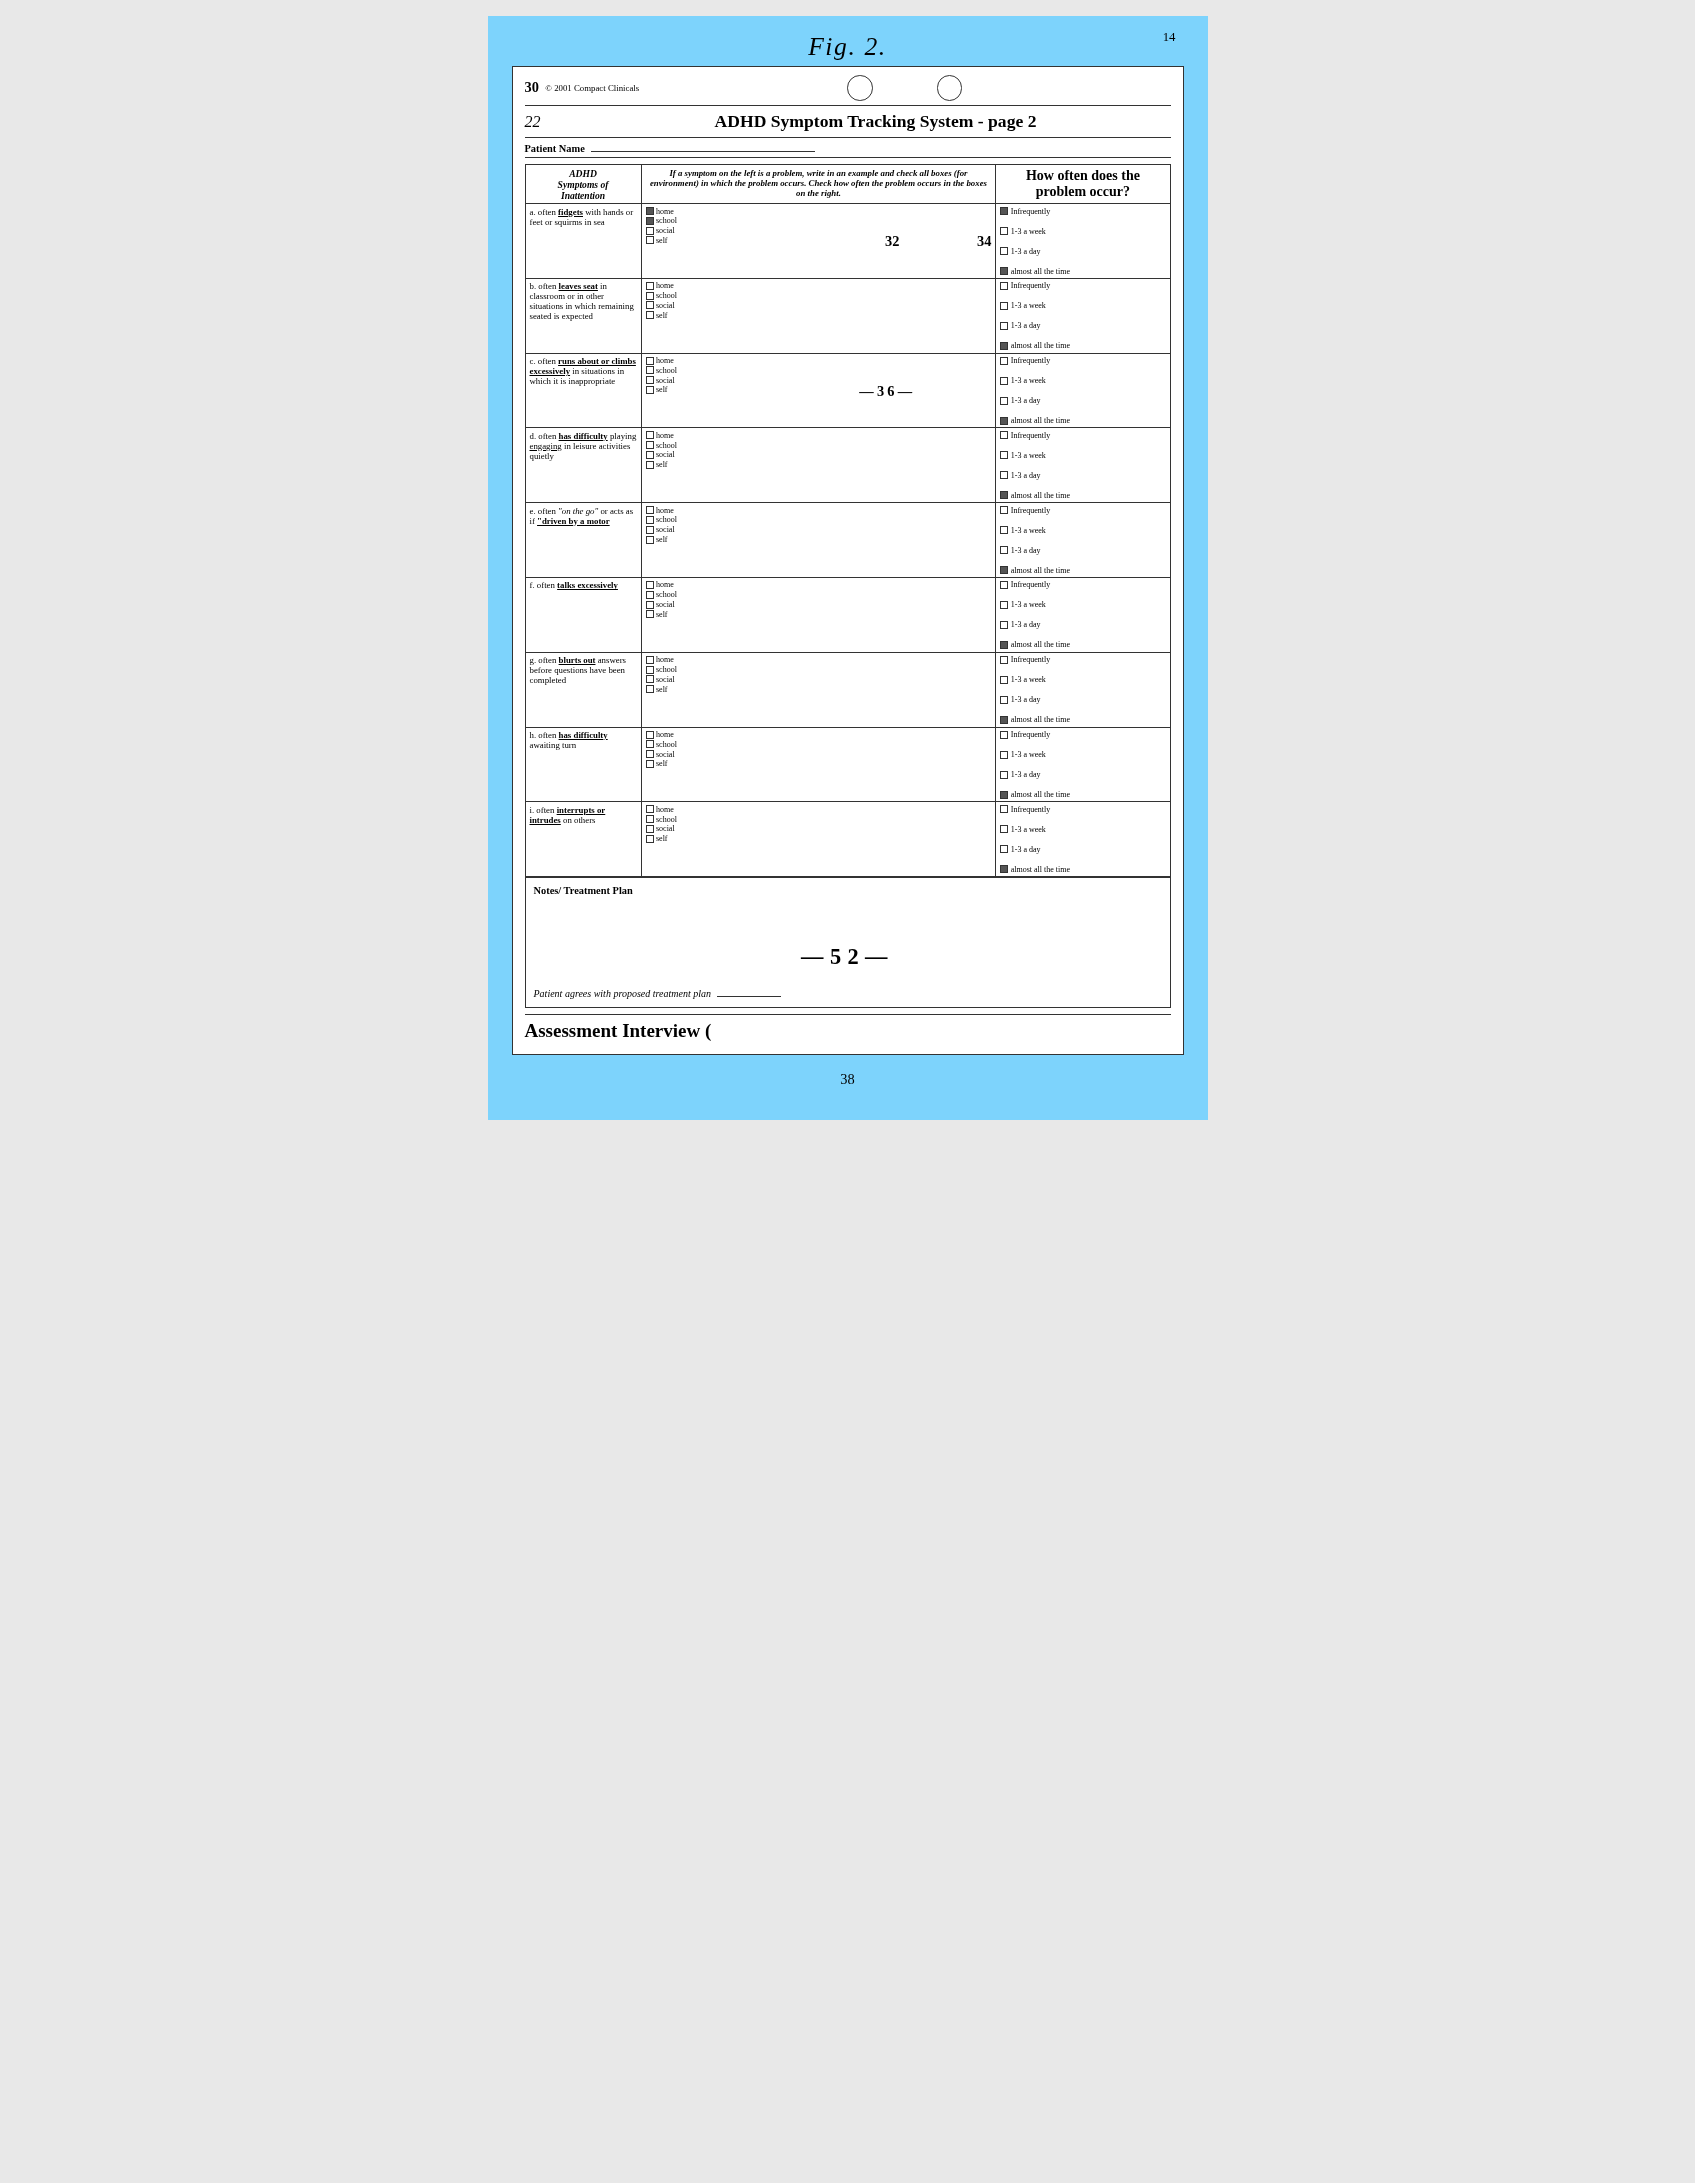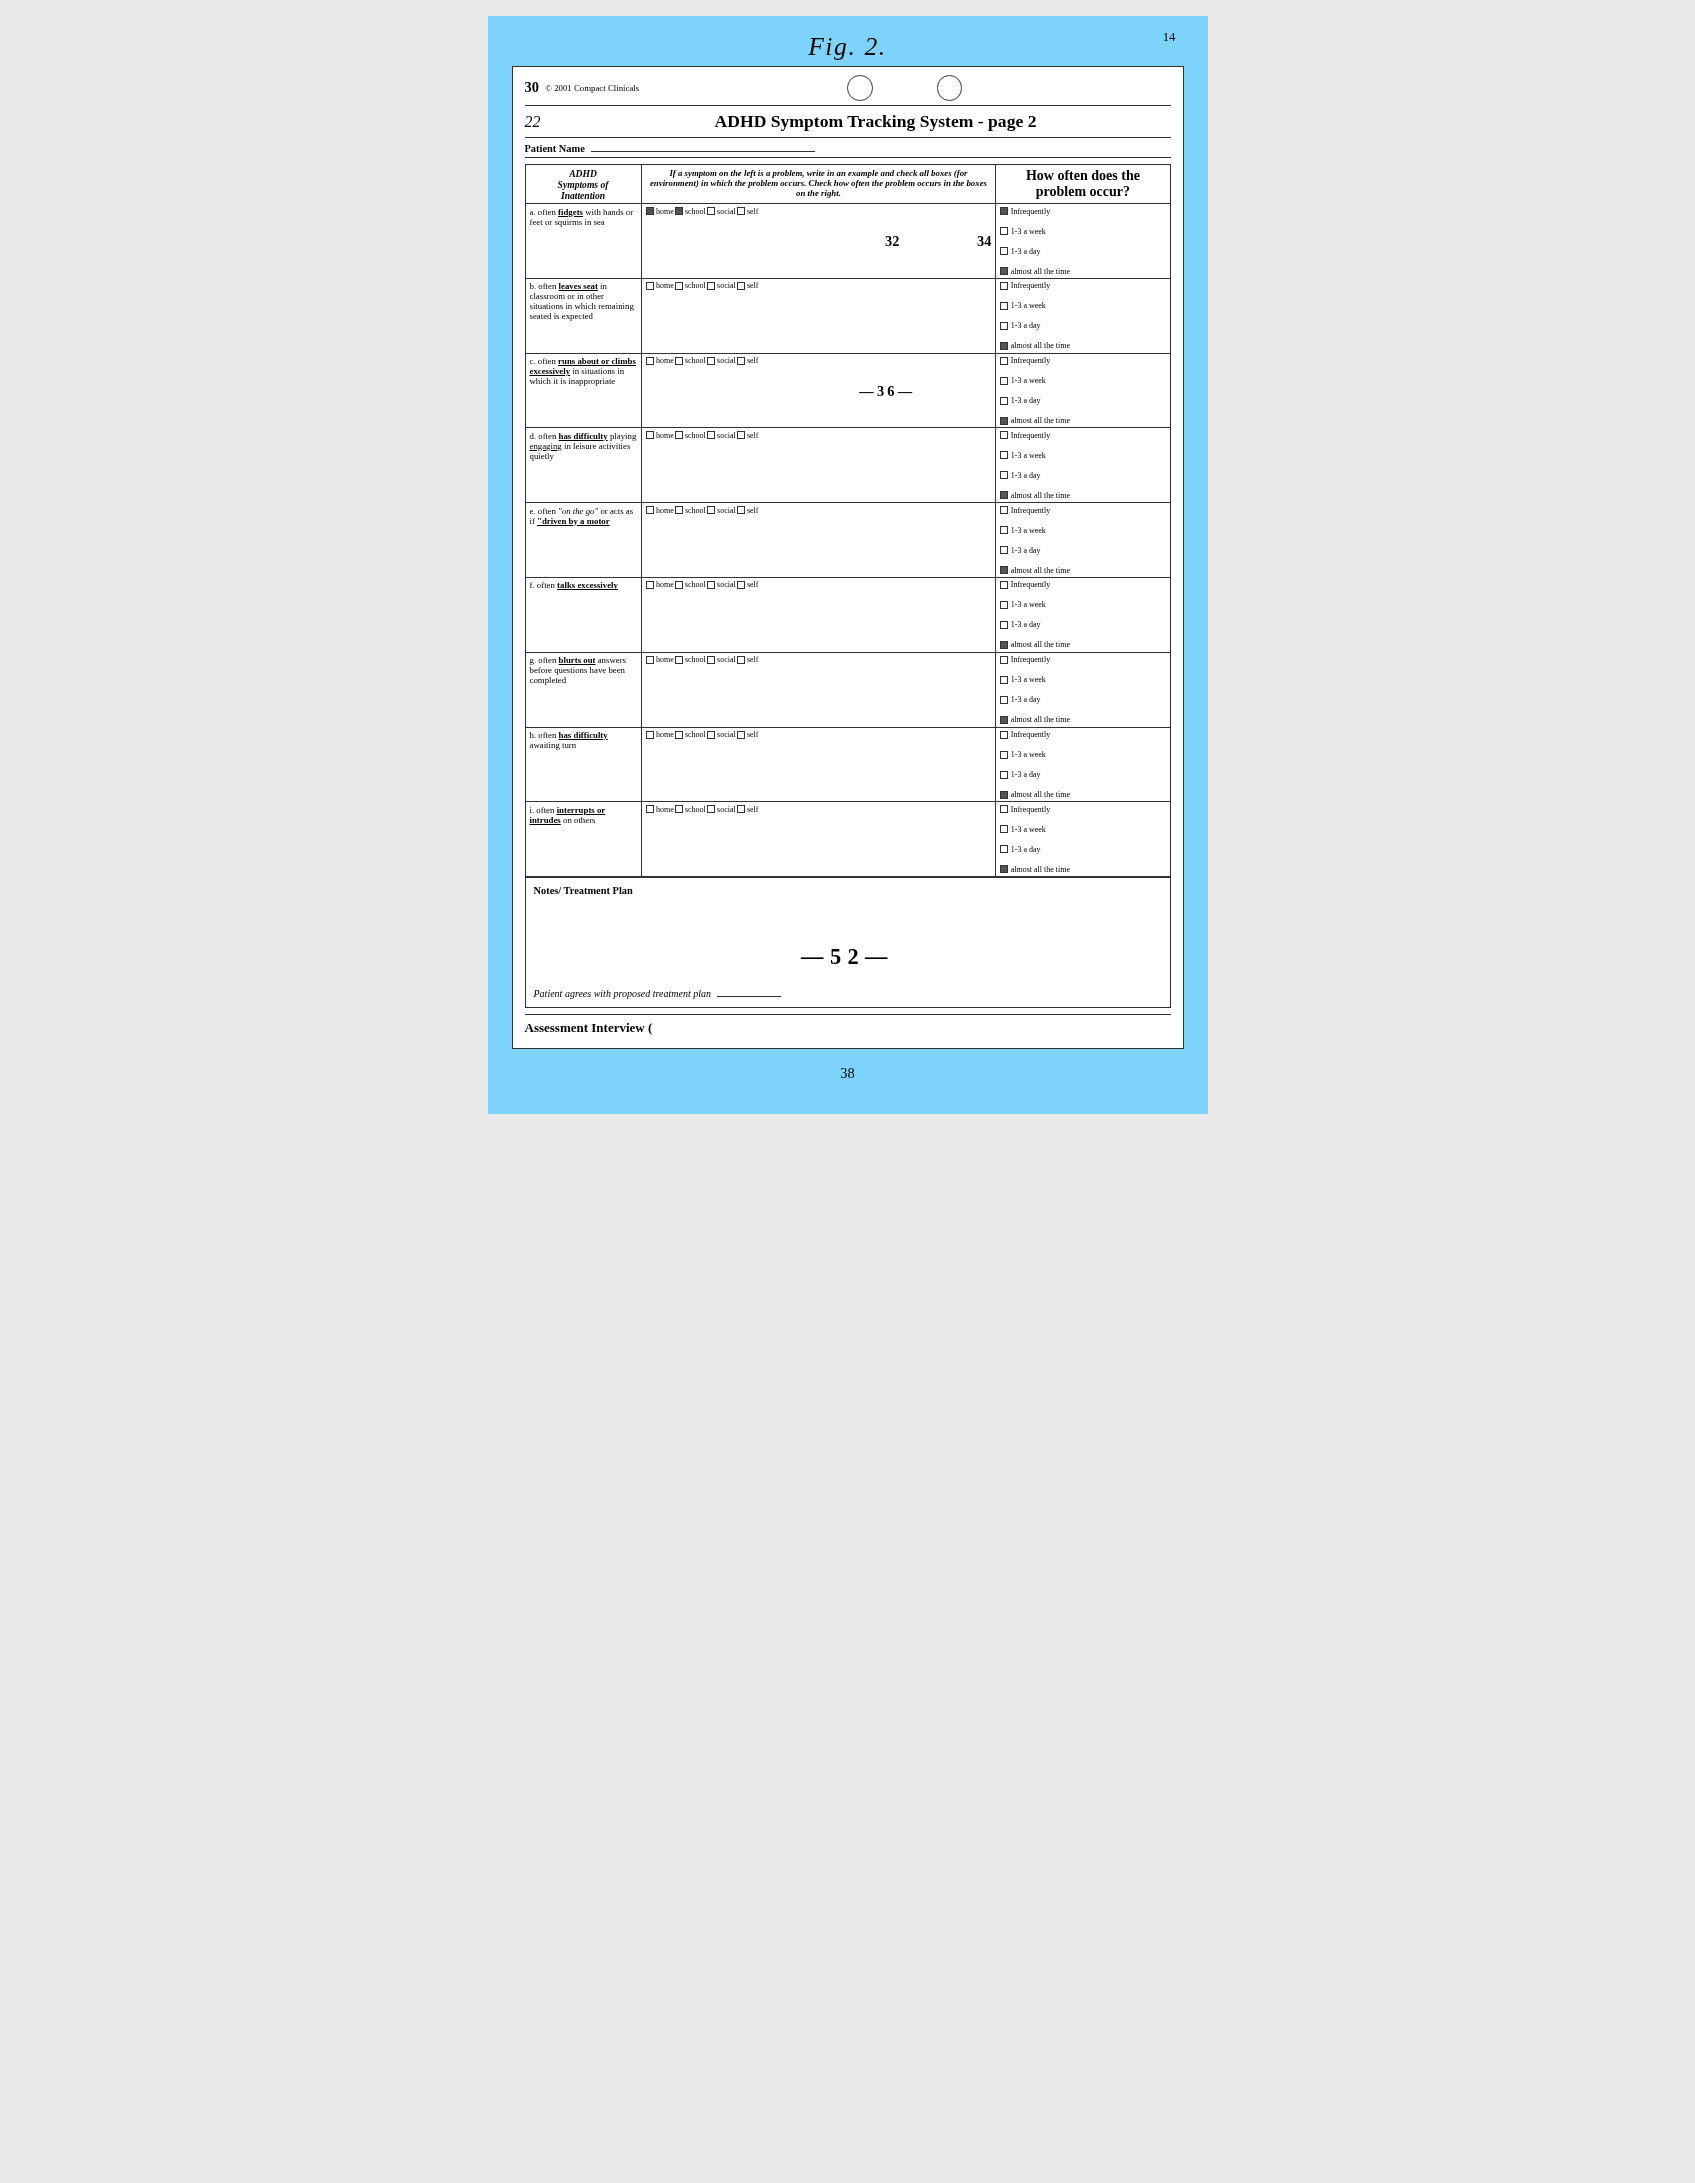--- a/index.html
+++ b/index.html
@@ -127,21 +127,21 @@
       text-align: center;
       font-size: 14px;
       font-weight: bold;
     }
     .symptom-cell {
       font-size: 8.8px;
       vertical-align: top;
     }
     .checkbox-group {
       display: flex;
-      flex-direction: row;
+      flex-direction: column;
       gap: 0.8px;
     }
     .checkbox-item {
       display: flex;
       align-items: center;
       gap: 2.4px;
       font-size: 8px;
     }
     .cb-box {
       width: 8px;
@@ -203,21 +203,21 @@
       border-bottom: 0.8px solid #333;
       width: 64px;
       margin-left: 3.2px;
     }
     .assessment-row {
       border-top: 0.8px solid #333;
       margin-top: 6.4px;
       padding-top: 4.8px;
     }
     .assessment-title {
-      font-size: 13px;
+      font-size: 19px;
       font-weight: bold;
     }
     .bottom-num {
       text-align: center;
       font-size: 14.4px;
       margin-top: 16px;
     }
     .symptom-bold {
       font-weight: bold;
       text-decoration: underline;

